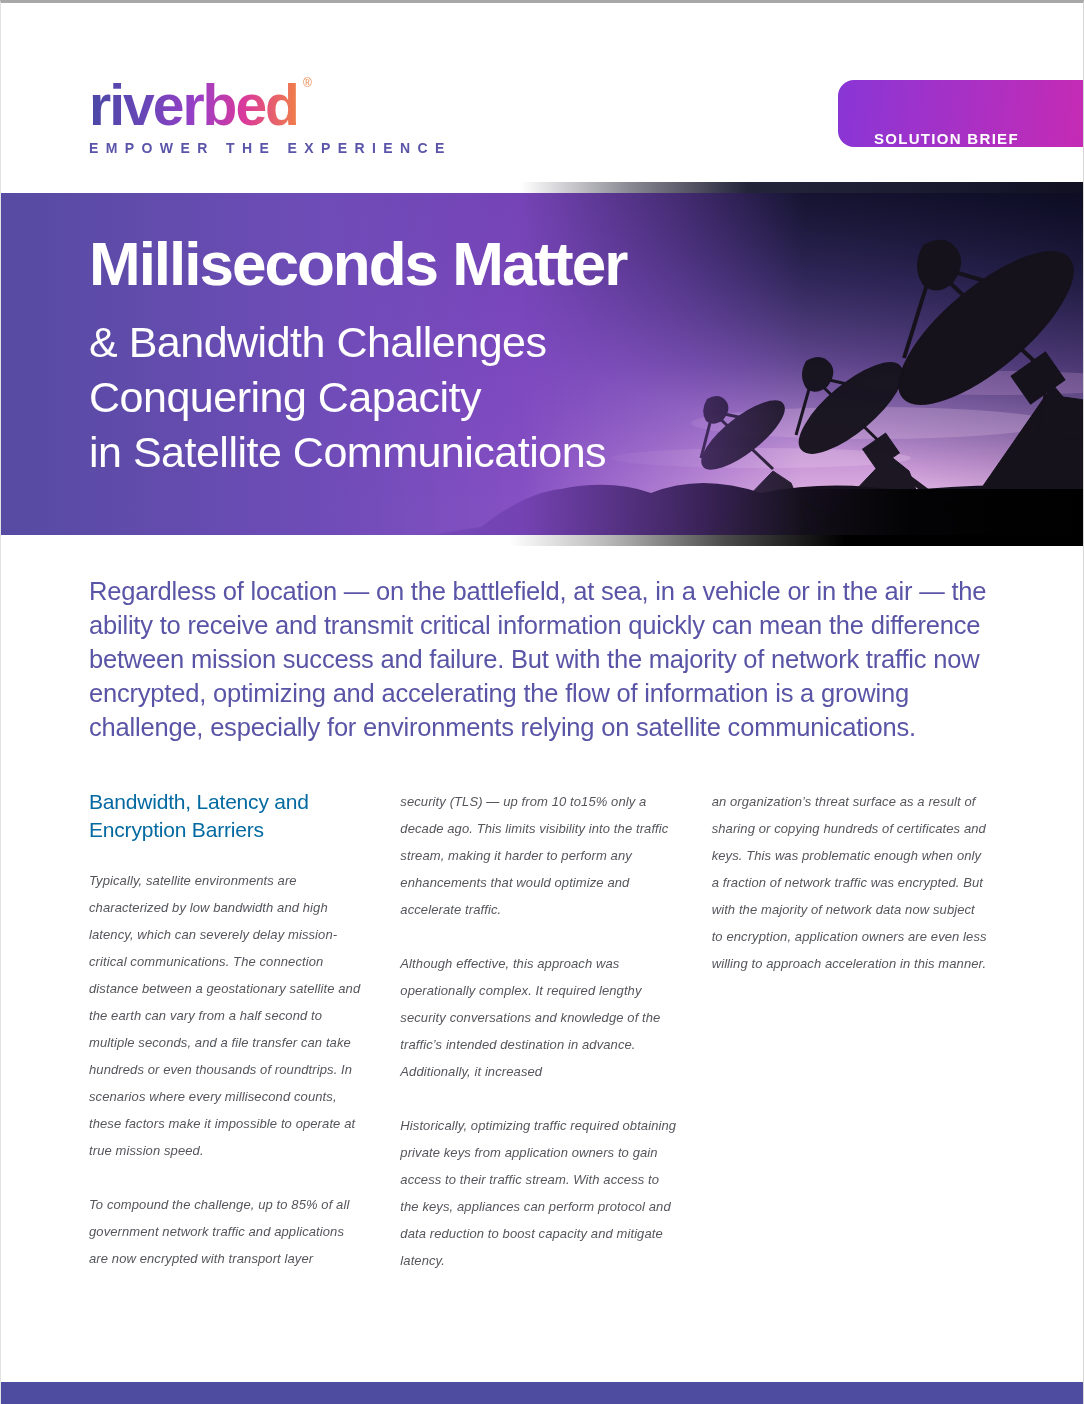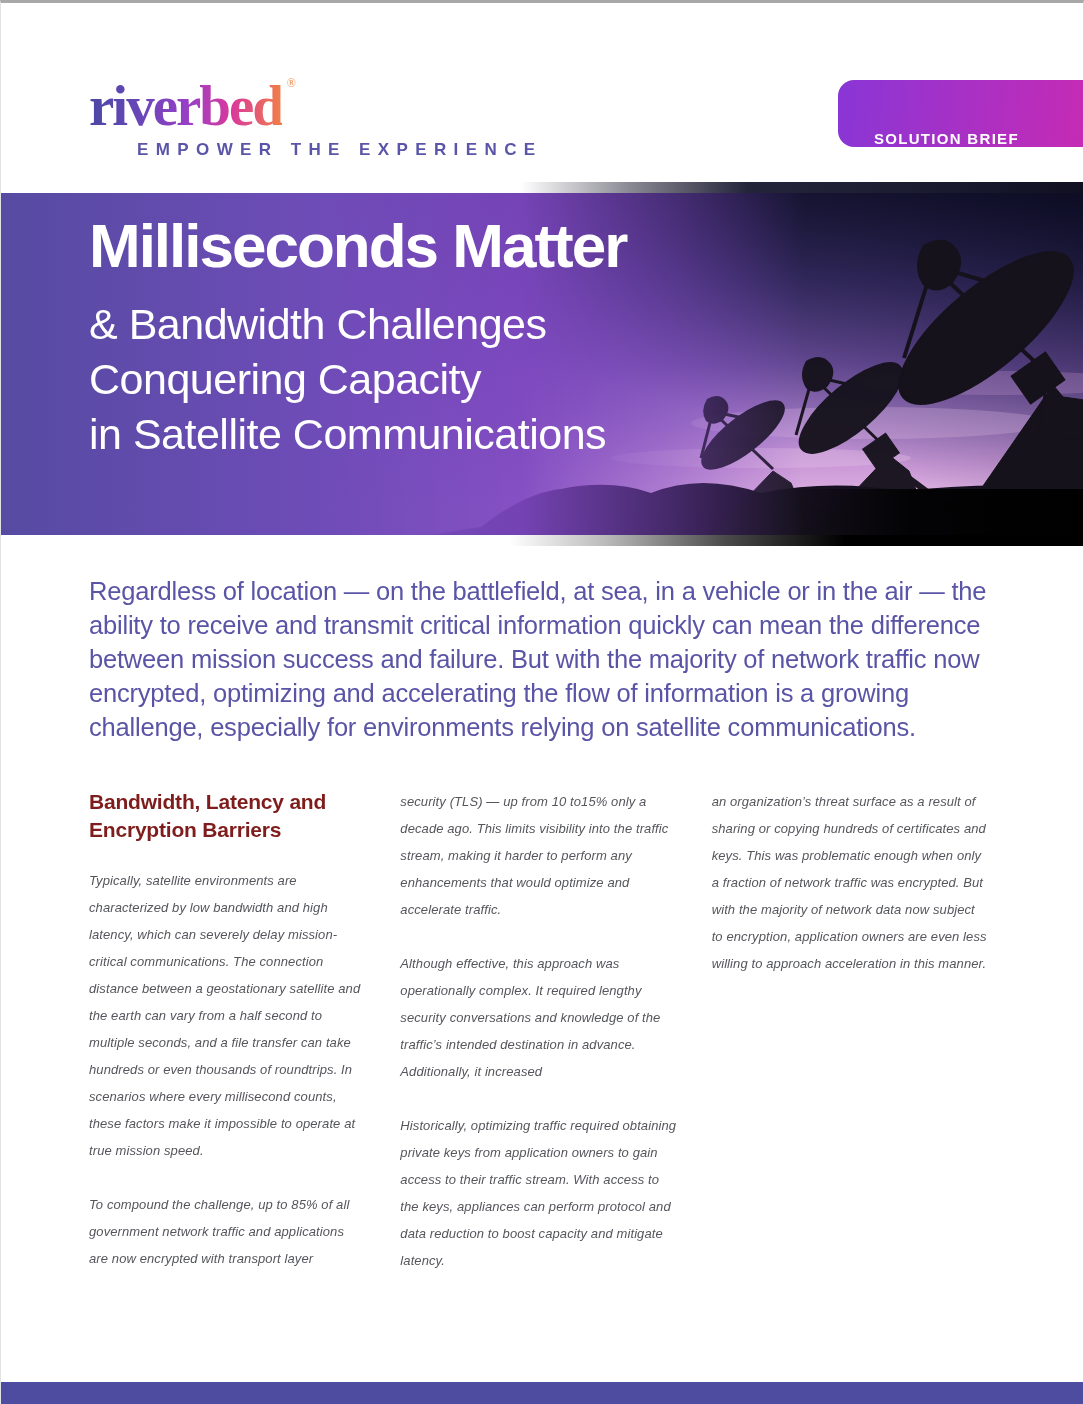--- a/index.html
+++ b/index.html
@@ -23,37 +23,35 @@
     position: relative;
     font-size: 57px;
     font-weight: 700;
     letter-spacing: -2px;
     line-height: 1;
     background: linear-gradient(90deg, #4b48a5 0%, #6a46b8 28%, #9a3fc6 52%, #d9399b 74%, #ef7a4e 98%);
     -webkit-background-clip: text;
     background-clip: text;
     color: transparent;
     display: inline-block;
-    font-family: Liberation Serif, serif;
   }
   .reg-mark {
     position: absolute;
     top: 0px;
     right: -12px;
     font-size: 12px;
     color: #ef8a50;
     font-weight: 400;
   }
   .logo-tagline {
     margin-top: 6px;
-    font-size: 17px;
+    font-size: 14px;
     font-weight: 700;
     letter-spacing: 7.4px;
     color: #5a55a8;
-    margin-left: 48px;
   }
   .badge {
     position: absolute;
     right: 0;
     top: 77px;
     height: 67px;
     width: 245px;
     display: flex;
     align-items: flex-end;
     padding-left: 36px;
@@ -65,21 +63,21 @@
     letter-spacing: 1.3px;
   }
 
   
   .band-top {
     height: 11px;
     background: linear-gradient(to right, #ffffff 0%, #ffffff 48%, #8a8a94 58%, #23233a 69%, #1b1b30 86%, #101022 100%);
   }
   .hero { position: relative; width: 1084px; height: 342px; overflow: hidden; }
   .hero svg { position: absolute; left: 0; top: 0; }
-  .hero-text { position: absolute; left: 88px; top: 16px; color: #ffffff; }
+  .hero-text { position: absolute; left: 88px; top: 34px; color: #ffffff; }
   .hero-title {
     font-size: 62px;
     font-weight: 800;
     letter-spacing: -2px;
     line-height: 74px;
   }
   .hero-subtitle {
     margin-top: 14px;
     font-size: 43px;
     font-weight: 400;
@@ -102,22 +100,22 @@
 
   
   .columns {
     display: flex;
     gap: 34px;
     margin: 44px 94px 0 88px;
   }
   .col { flex: 1; min-width: 0; }
   .col h2 {
     font-size: 21px;
-    font-weight: 700;
-    color: #7f1d1d;
+    font-weight: 400;
+    color: #0369a1;
     line-height: 1.32;
     letter-spacing: -0.2px;
     margin-bottom: 24px;
   }
   .col p {
     font-size: 13px;
     line-height: 27px;
     color: #55565c;
     letter-spacing: 0.1px;
     margin-bottom: 27px;

